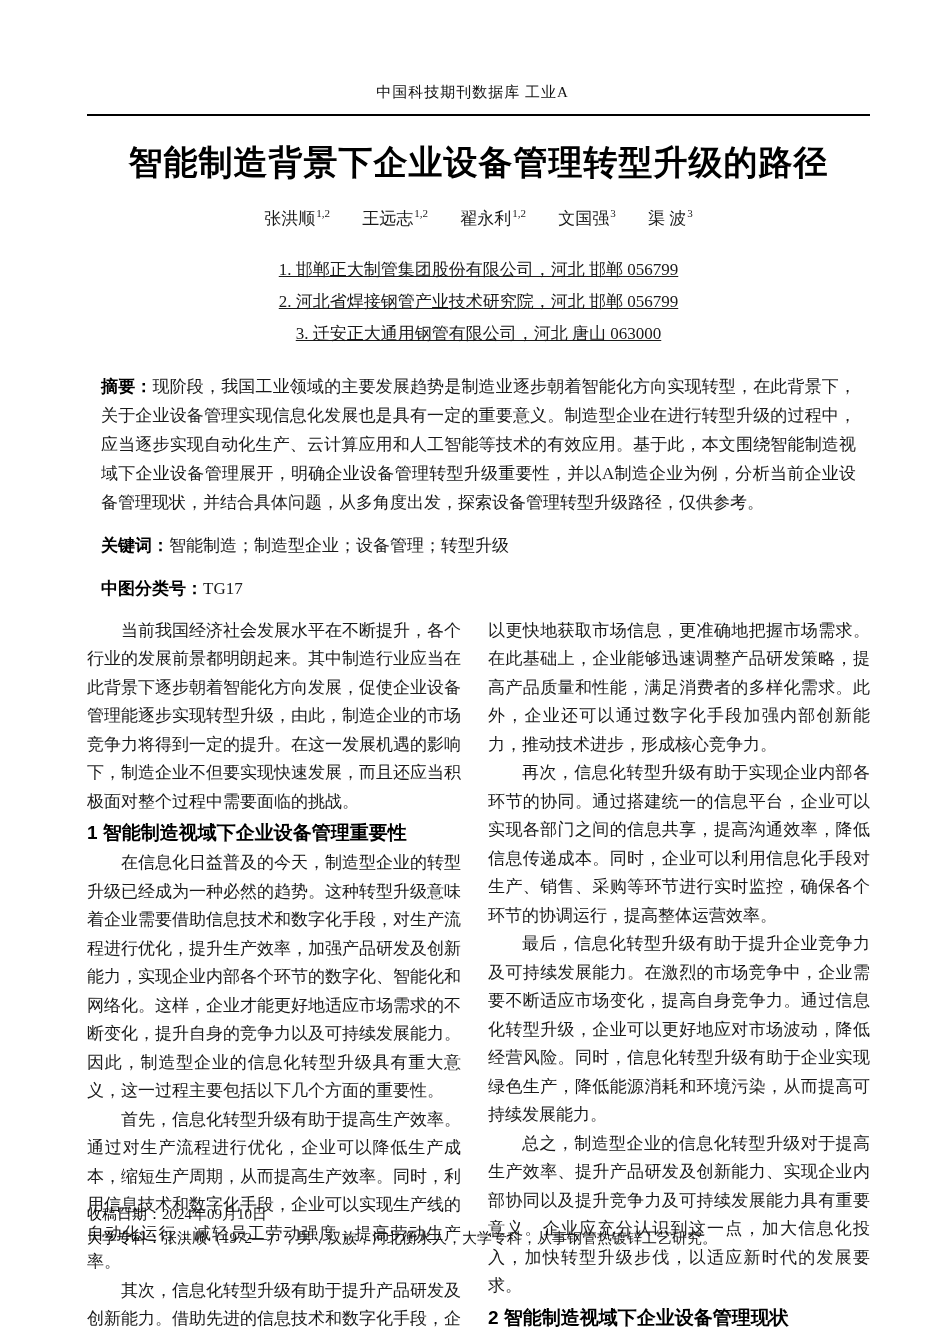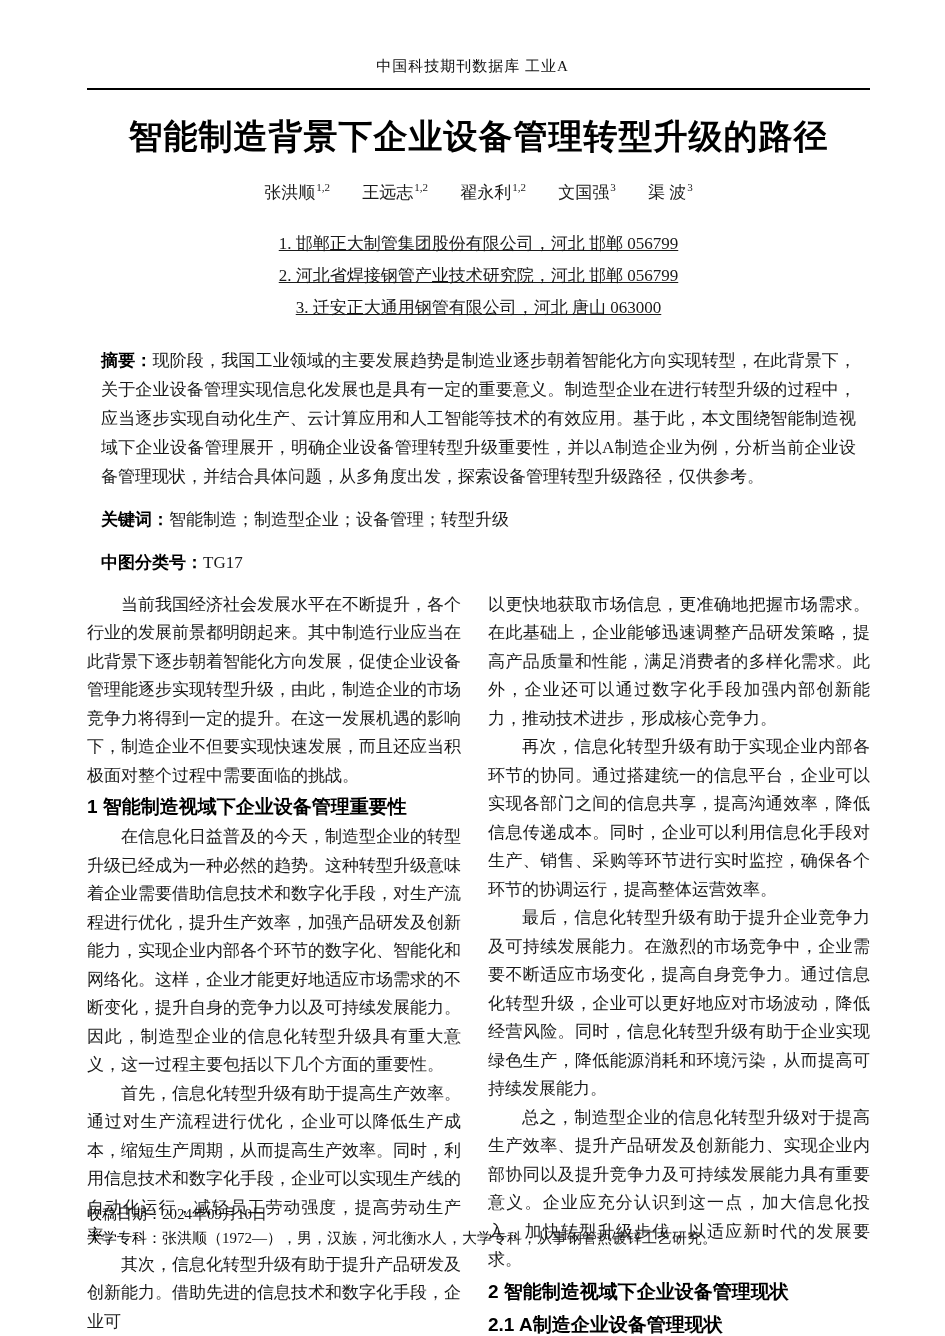--- a/index.html
+++ b/index.html
@@ -10,21 +10,21 @@
     margin: 0 auto;
     background: #ffffff;
     color: #1a1a1a;
     font-family: "Liberation Serif", serif;
     overflow: hidden;
     box-sizing: border-box;
   }
   .content { margin: 0 75px 0 87px; }   
 
   .journal-header {
-    padding-top: 57px;
+    padding-top: 83px;
     text-align: center;
     font-size: 15px;
     letter-spacing: 1px;
     color: #111;
   }
   .header-rule {
     margin: 12px 75px 0 87px;
     border-bottom: 2px solid #000;
   }
 

